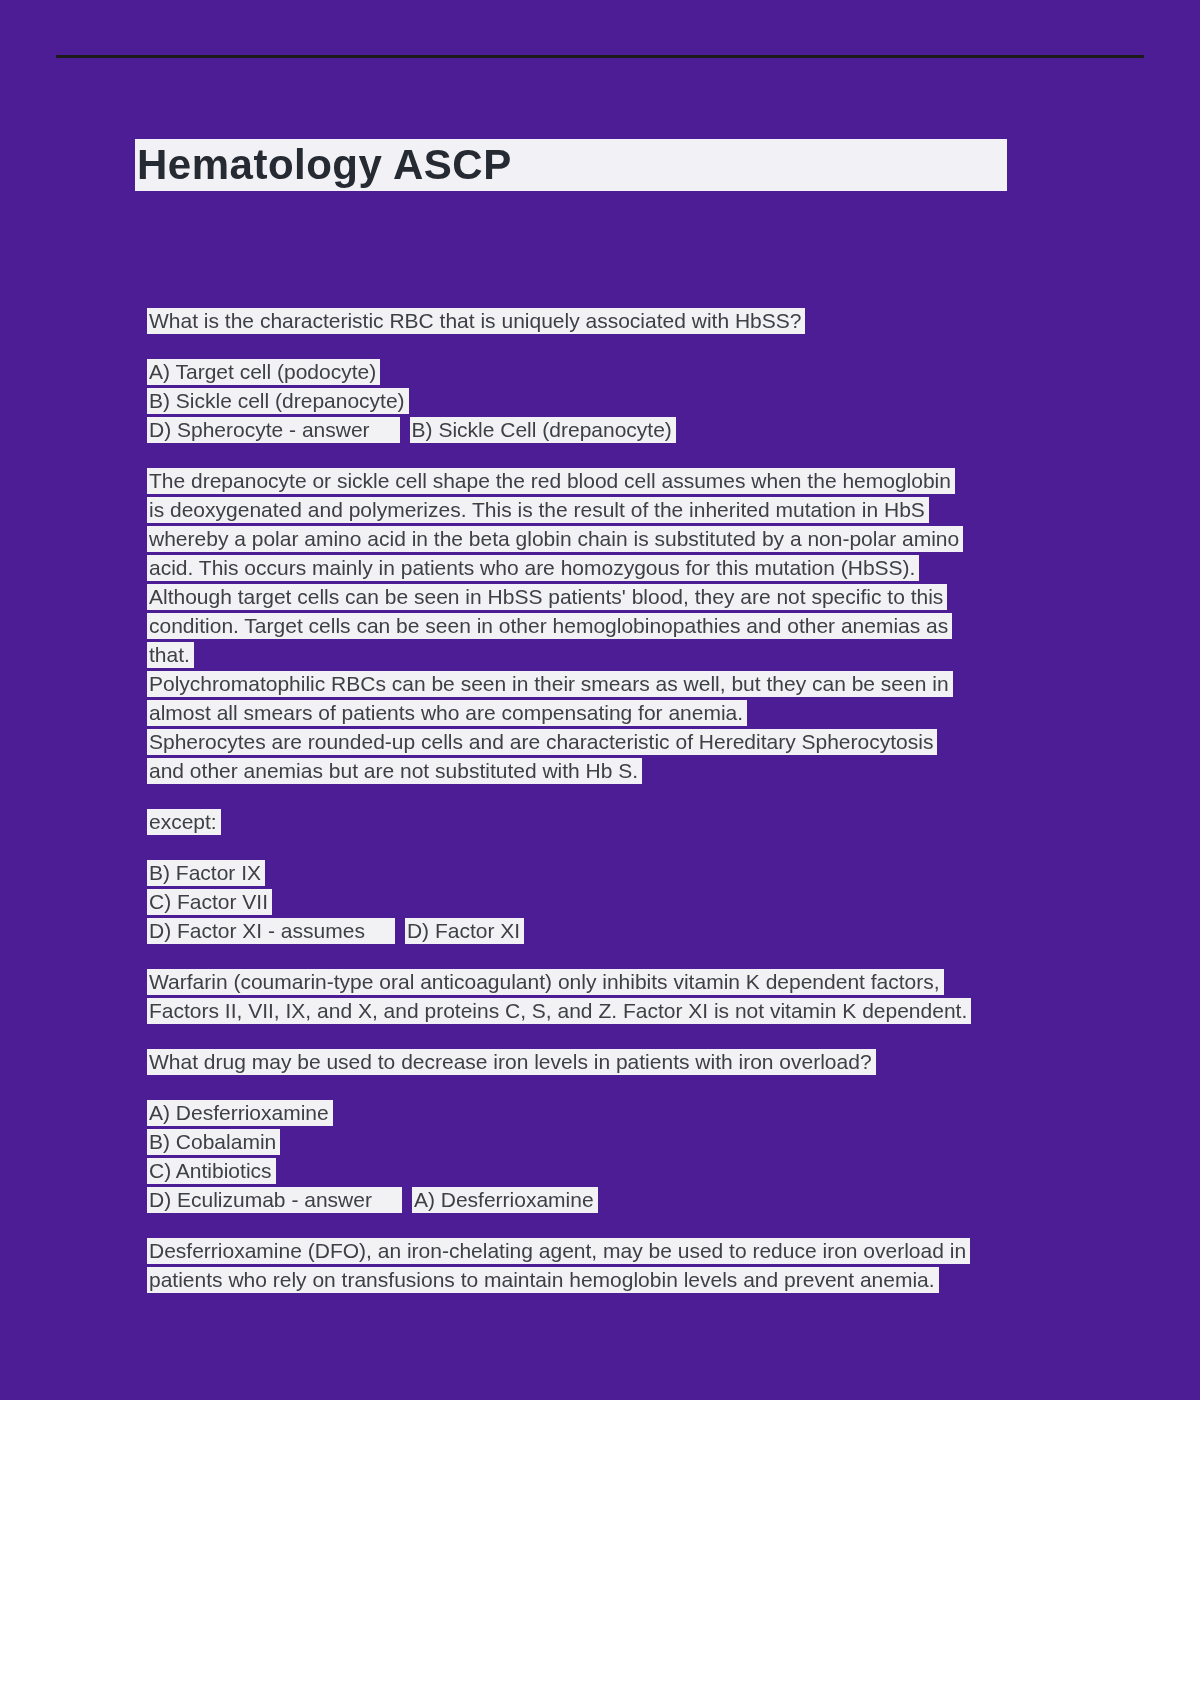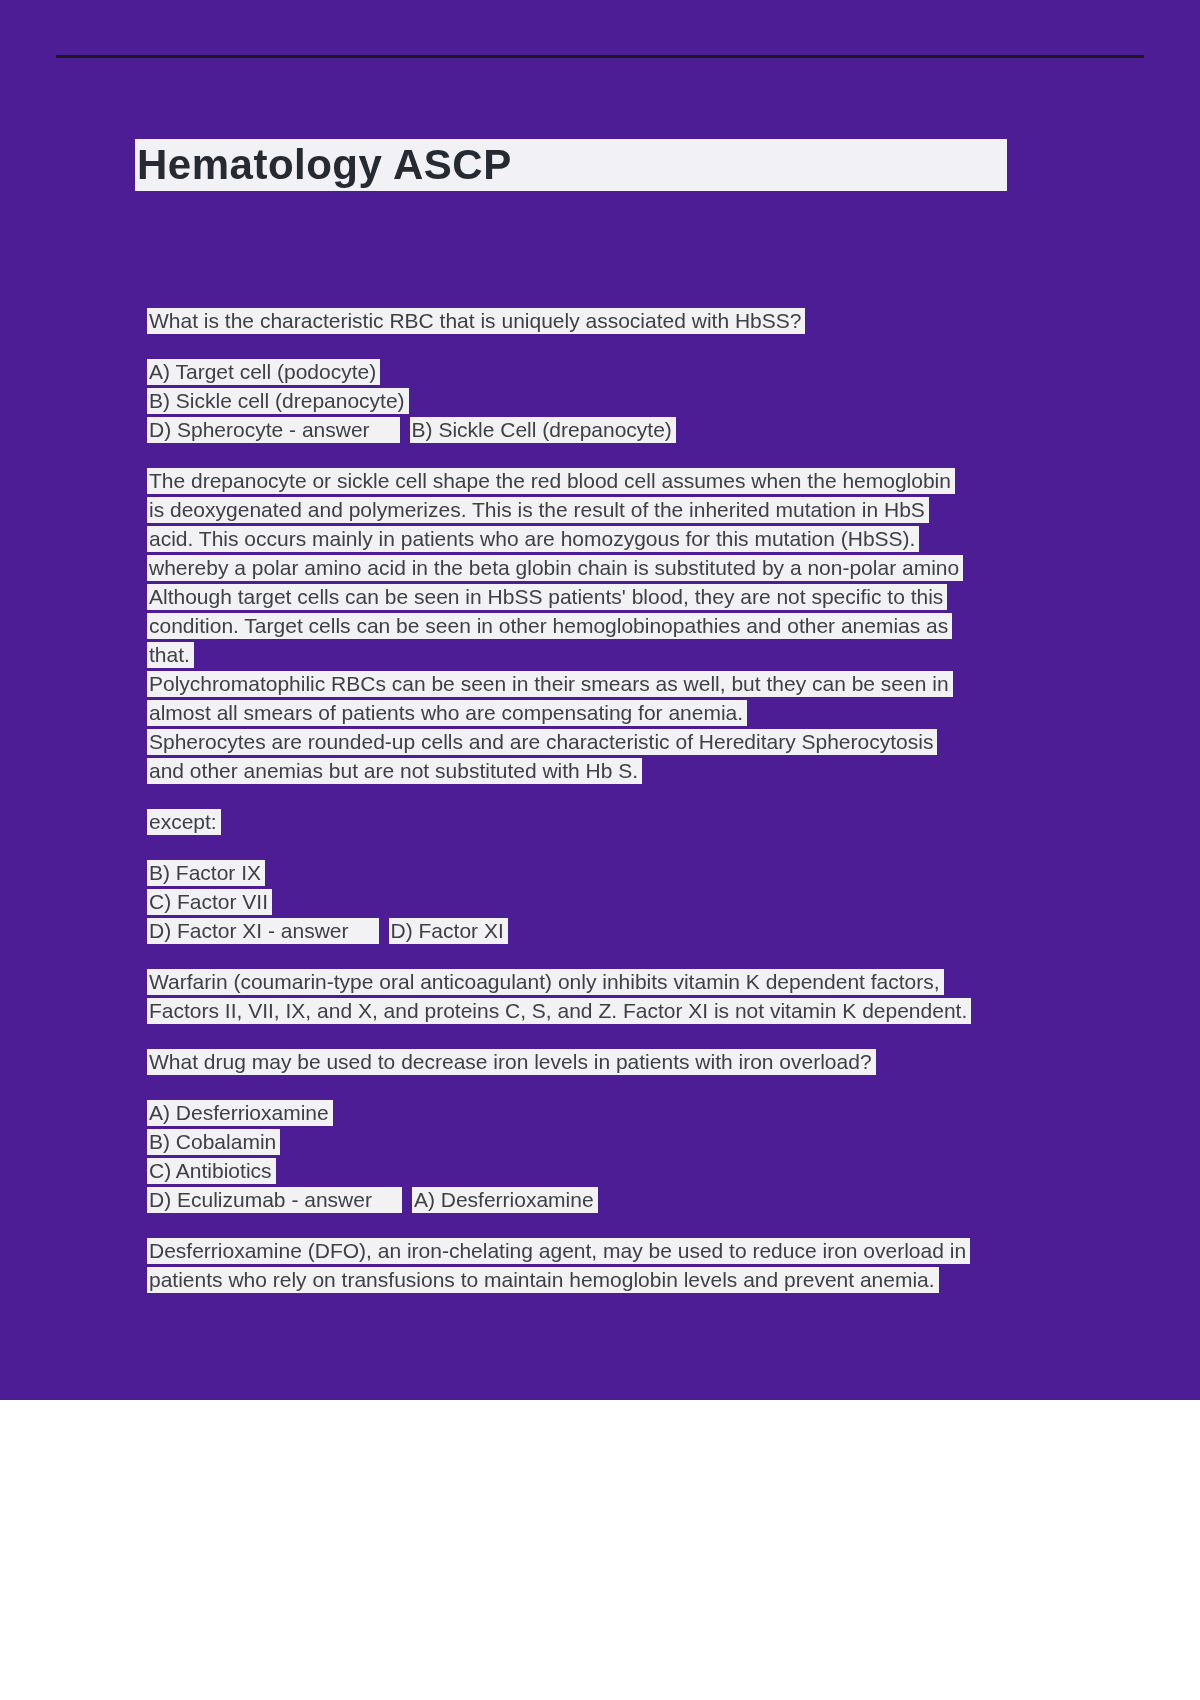--- a/index.html
+++ b/index.html
@@ -77,39 +77,39 @@
 
     <section>
       <p class="line"><span class="hl">What is the characteristic RBC that is uniquely associated with HbSS?</span></p>
       <div class="gap"></div>
       <p class="line"><span class="hl">A) Target cell (podocyte)</span></p>
       <p class="line"><span class="hl">B) Sickle cell (drepanocyte)</span></p>
       <p class="line"><span class="hl opt">D) Spherocyte - answer</span><span class="hl ans">B) Sickle Cell (drepanocyte)</span></p>
       <div class="gap"></div>
       <p class="line"><span class="hl">The drepanocyte or sickle cell shape the red blood cell assumes when the hemoglobin</span></p>
       <p class="line"><span class="hl">is deoxygenated and polymerizes. This is the result of the inherited mutation in HbS</span></p>
+      <p class="line"><span class="hl">whereby a polar amino acid in the beta globin chain is substituted by a non-polar amino</span></p>
       <p class="line"><span class="hl">acid. This occurs mainly in patients who are homozygous for this mutation (HbSS).</span></p>
-      <p class="line"><span class="hl">whereby a polar amino acid in the beta globin chain is substituted by a non-polar amino</span></p>
       <p class="line"><span class="hl">Although target cells can be seen in HbSS patients' blood, they are not specific to this</span></p>
       <p class="line"><span class="hl">condition. Target cells can be seen in other hemoglobinopathies and other anemias as</span></p>
       <p class="line"><span class="hl">that.</span></p>
       <p class="line"><span class="hl">Polychromatophilic RBCs can be seen in their smears as well, but they can be seen in</span></p>
       <p class="line"><span class="hl">almost all smears of patients who are compensating for anemia.</span></p>
       <p class="line"><span class="hl">Spherocytes are rounded-up cells and are characteristic of Hereditary Spherocytosis</span></p>
       <p class="line"><span class="hl">and other anemias but are not substituted with Hb S.</span></p>
     </section>
 
     <div class="gap"></div>
 
     <section>
       <p class="line"><span class="hl">except:</span></p>
       <div class="gap"></div>
       <p class="line"><span class="hl">B) Factor IX</span></p>
       <p class="line"><span class="hl">C) Factor VII</span></p>
-      <p class="line"><span class="hl opt">D) Factor XI - answer</span><span class="hl ans">D) Factor XI</span></p>
+      <p class="line"><span class="hl opt">D) Factor XI - assumes</span><span class="hl ans">D) Factor XI</span></p>
       <div class="gap"></div>
       <p class="line"><span class="hl">Warfarin (coumarin-type oral anticoagulant) only inhibits vitamin K dependent factors,</span></p>
       <p class="line"><span class="hl">Factors II, VII, IX, and X, and proteins C, S, and Z. Factor XI is not vitamin K dependent.</span></p>
     </section>
 
     <div class="gap"></div>
 
     <section>
       <p class="line"><span class="hl">What drug may be used to decrease iron levels in patients with iron overload?</span></p>
       <div class="gap"></div>

